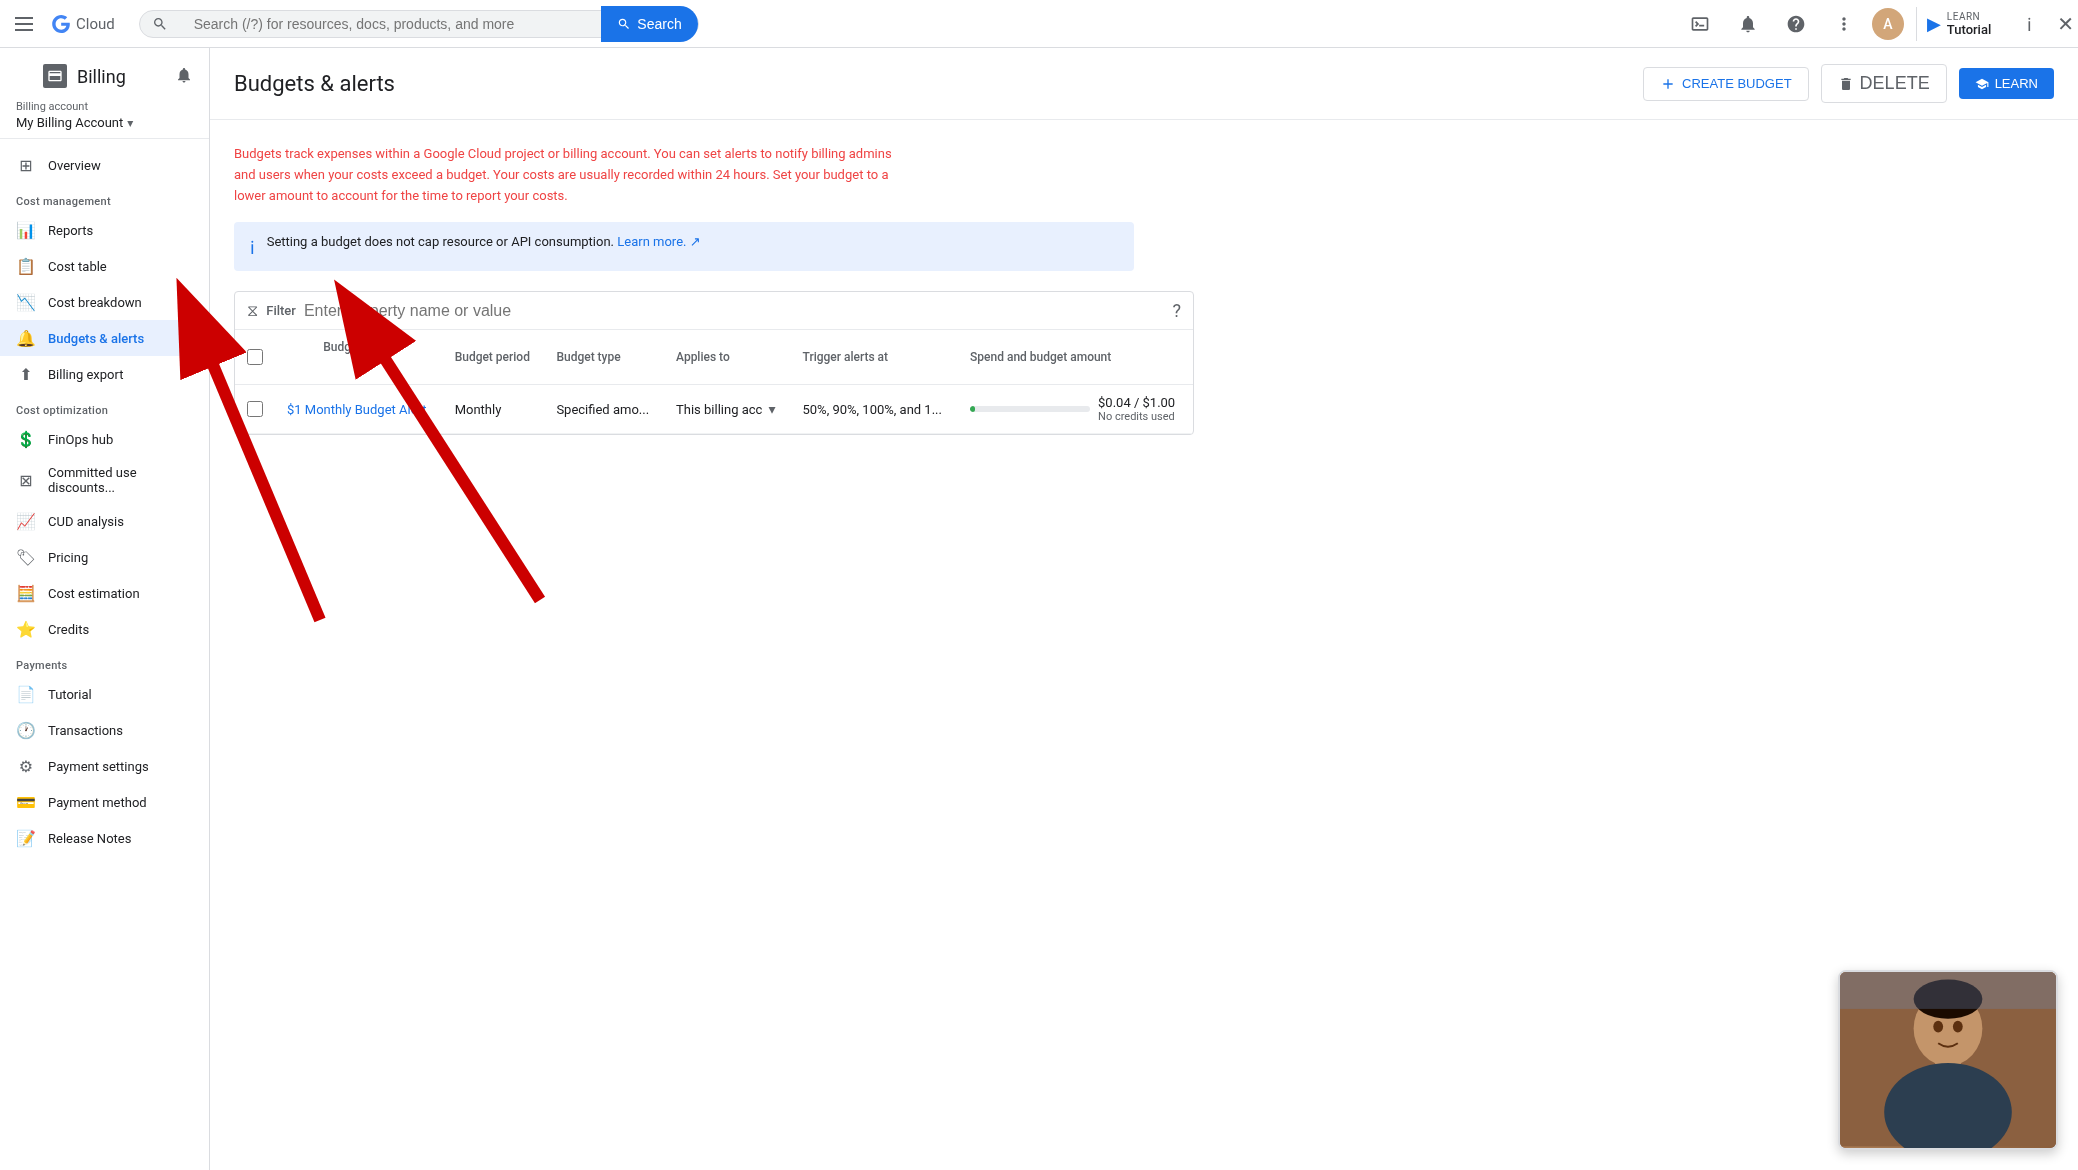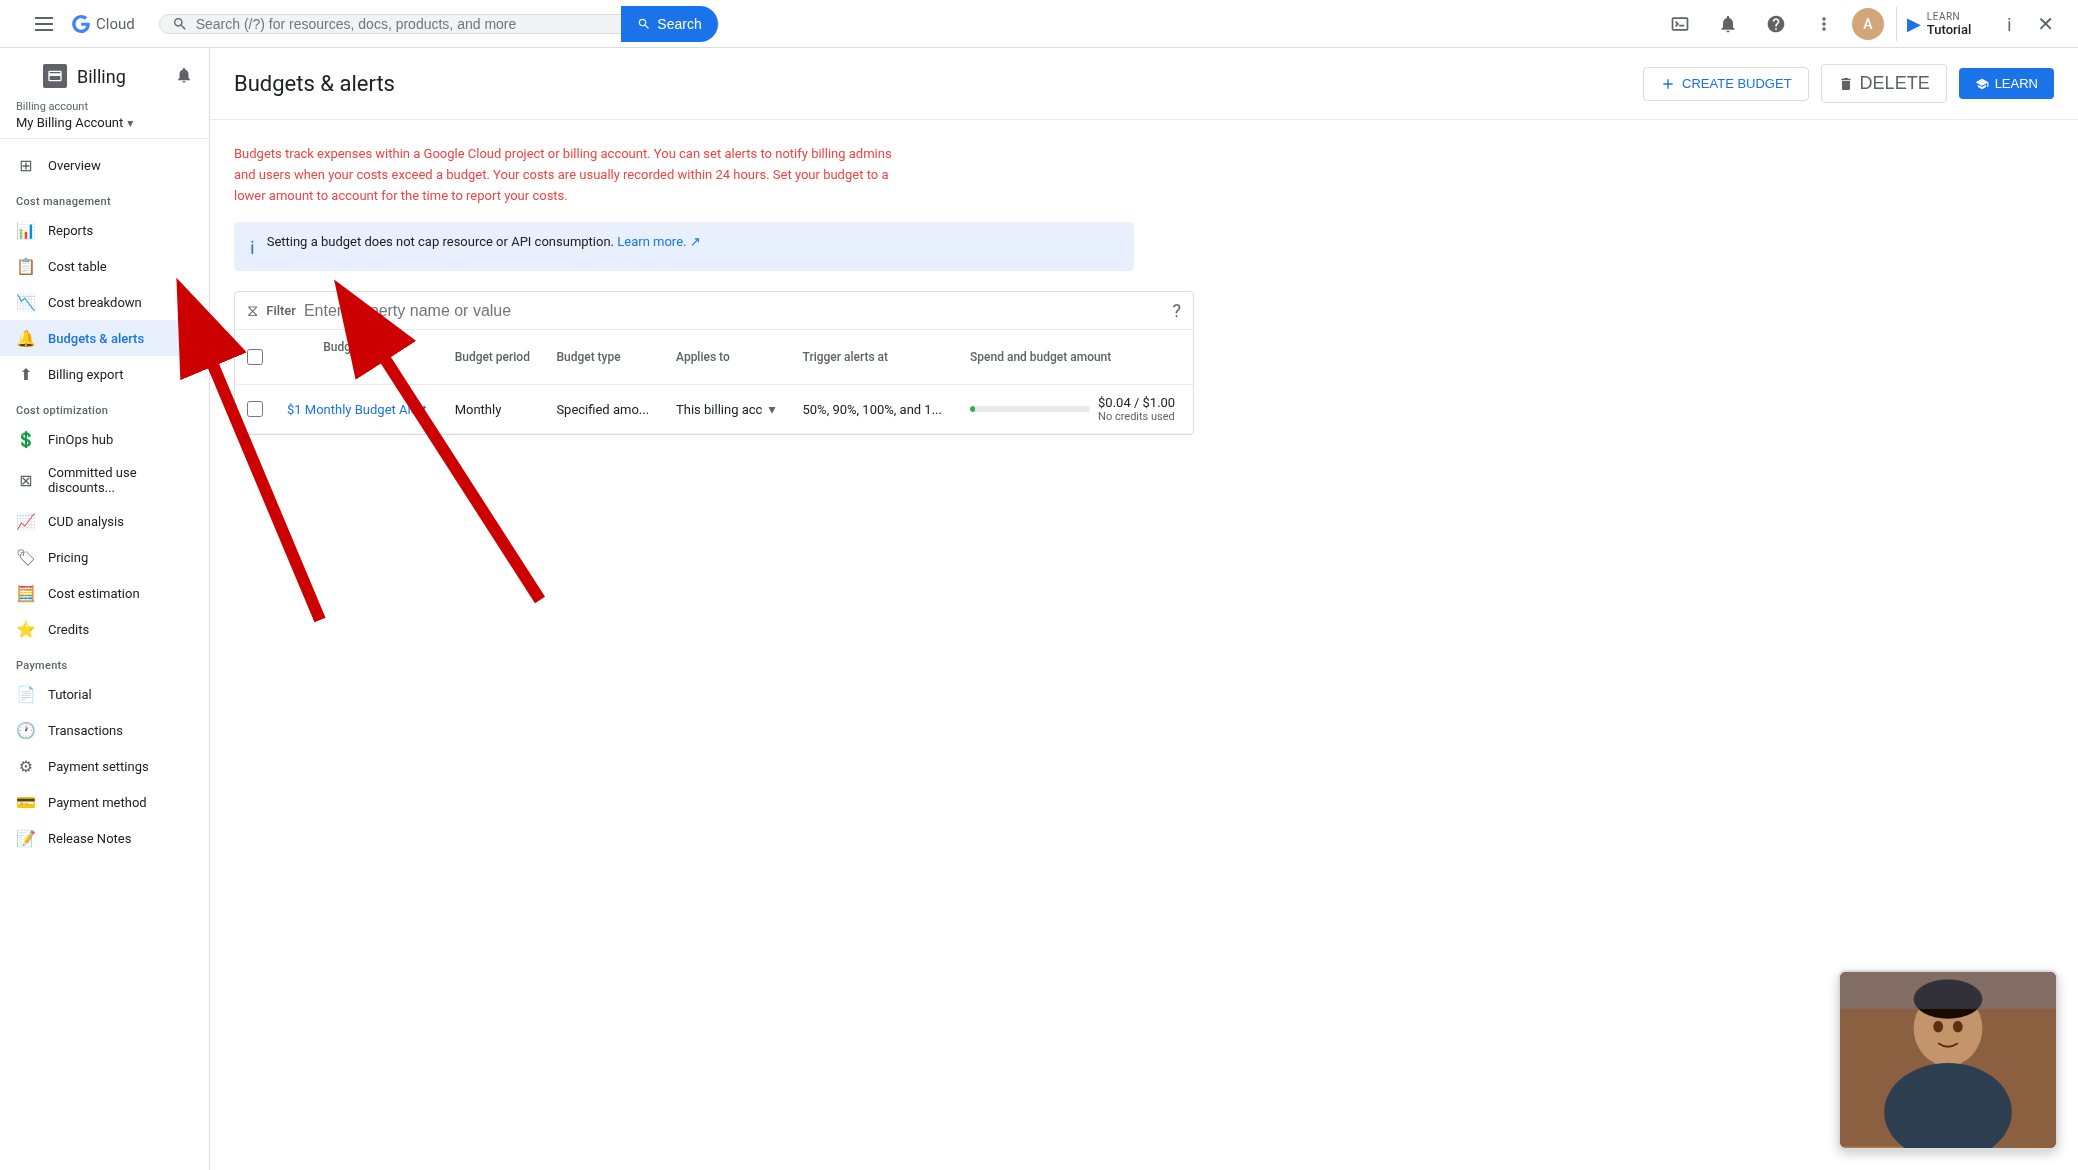--- a/index.html
+++ b/index.html
@@ -1,24 +1,24 @@
 <!DOCTYPE html>
 <html><head>
   <meta charset="utf-8">
   <style>
     * { box-sizing: border-box; margin: 0; padding: 0; }
     body { font-family: 'Google Sans', Roboto, Arial, sans-serif; font-size: 14px; color: #202124; background: #fff; display: flex; flex-direction: column; height: 100vh; overflow: hidden; }
 
     
-    .top-nav { display: flex; align-items: center; height: 48px; background: #fff; border-bottom: 1px solid #dadce0; padding: 0 24px; gap: 8px; flex-shrink: 0; z-index: 10; }
+    .top-nav { display: flex; align-items: center; height: 48px; background: #fff; border-bottom: 1px solid #dadce0; padding: 0 4px; gap: 8px; flex-shrink: 0; z-index: 10; }
     .nav-hamburger { width: 40px; height: 40px; display: flex; align-items: center; justify-content: center; cursor: pointer; border-radius: 50%; }
     .nav-logo { display: flex; align-items: center; gap: 6px; text-decoration: none; }
     .nav-logo-g { width: 18px; height: 18px; }
     .nav-search { flex: 1; max-width: 560px; margin: 0 16px; }
-    .nav-search-box { width: 100%; height: 20px; border: 1px solid #dadce0; border-radius: 24px; display: flex; align-items: center; padding: 0 12px; gap: 8px; background: #f1f3f4; }
+    .nav-search-box { width: 100%; height: 28px; border: 1px solid #dadce0; border-radius: 24px; display: flex; align-items: center; padding: 0 12px; gap: 26px; background: #f1f3f4; }
     .nav-search-box input { border: none; background: transparent; outline: none; flex: 1; font-size: 14px; color: #202124; }
     .search-btn { background: #1a73e8; color: #fff; border: none; border-radius: 0 24px 24px 0; height: 36px; padding: 0 16px; cursor: pointer; font-size: 14px; display: flex; align-items: center; gap: 6px; margin-right: -12px; }
     .nav-right { margin-left: auto; display: flex; align-items: center; gap: 8px; }
     .icon-btn { width: 40px; height: 40px; border-radius: 50%; display: flex; align-items: center; justify-content: center; cursor: pointer; color: #5f6368; font-size: 18px; }
     .learn-panel { display: flex; align-items: center; gap: 6px; padding: 4px 10px; border-left: 1px solid #dadce0; margin-left: 4px; cursor: pointer; }
     .learn-panel .learn-icon { color: #1a73e8; font-size: 18px; }
     .learn-panel-text { display: flex; flex-direction: column; }
     .learn-panel-text .learn-label { font-size: 10px; color: #5f6368; text-transform: uppercase; letter-spacing: 0.5px; }
     .learn-panel-text .learn-title { font-size: 13px; font-weight: 500; color: #202124; }
     .avatar { width: 32px; height: 32px; border-radius: 50%; background: #d2a679; display: flex; align-items: center; justify-content: center; color: #fff; font-size: 14px; font-weight: 500; }

